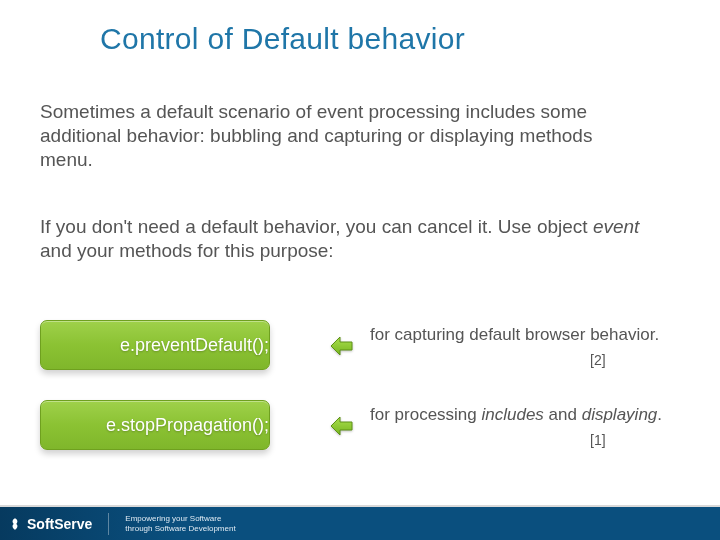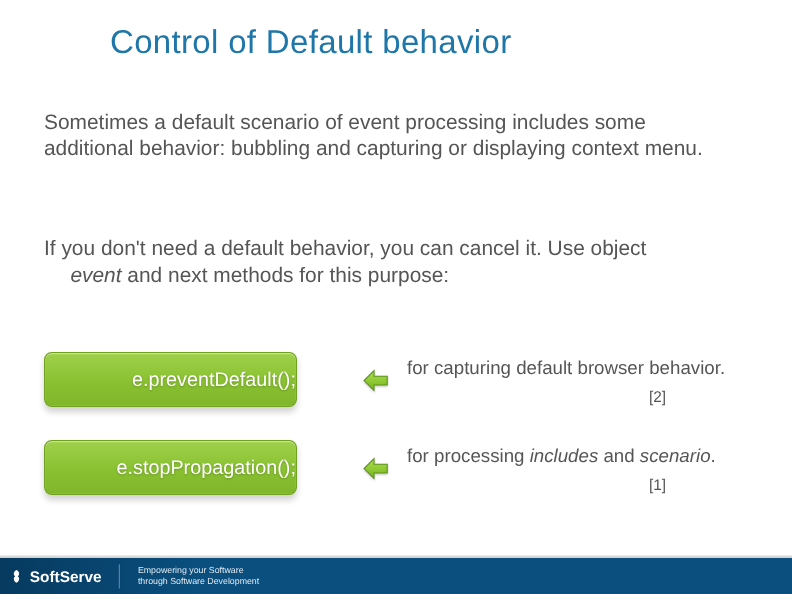--- a/index.html
+++ b/index.html
@@ -1,21 +1,21 @@
 <!DOCTYPE html>
 <html><head>
 <meta charset="utf-8">
 <style>
   * { box-sizing: border-box; margin: 0; padding: 0; }
   html, body { width: 720px; height: 540px; font-family: "Segoe UI", "Helvetica Neue", Arial, sans-serif; background: #fff; overflow: hidden; }
   .slide { position: relative; width: 636px; height: 540px; }
   .title { position: absolute; top: 22px; left: 100px; font-size: 30px; font-weight: 300; color: #1f76a8; letter-spacing: 0.3px; }
   .para1 { position: absolute; top: 100px; left: 40px; width: 610px; font-size: 19px; font-weight: 300; color: #555; line-height: 1.25; }
   .para2 { position: absolute; top: 215px; left: 40px; width: 610px; font-size: 19px; font-weight: 300; color: #555; line-height: 1.25; }
-  .para2 .ital { font-style: italic; margin-left: 24px; }
+  .para2 .ital { font-style: italic; }
   .method-row { position: absolute; left: 40px; height: 50px; }
   .row1 { top: 320px; }
   .row2 { top: 400px; }
   .pill {
     display: inline-block;
     width: 230px; height: 50px;
     background: linear-gradient(to bottom, #9fd14a 0%, #8bc233 50%, #7fb62b 100%);
     border: 1px solid #6fa01f;
     border-radius: 7px;
     color: #fff;
@@ -41,24 +41,24 @@
   .tagline .t2 { }
   .arrow-svg { width: 24px; height: 24px; display: block; filter: drop-shadow(0 1px 1px rgba(0,0,0,0.25)); }
 </style>
 </head>
 <body>
 
 <div class="slide">
 
   <div class="title">Control of Default behavior</div>
 
-  <div class="para1">Sometimes a default scenario of event processing includes some additional behavior: bubbling and capturing or displaying context menu.</div>
+  <div class="para1">Sometimes a default scenario of event processing includes some additional behavior: bubbling and capturing or displaying methods menu.</div>
 
   <div class="para2">
-    <span>If you don't need a default behavior, you can cancel it. Use object </span><span class="ital">event</span><span> and next methods for this purpose:</span>
+    <span>If you don't need a default behavior, you can cancel it. Use object </span><span class="ital">event</span><span> and your methods for this purpose:</span>
   </div>
 
   <div class="method-row row1">
     <div class="pill">e.preventDefault();</div>
     <div class="arrow-wrap">
       <svg class="arrow-svg" viewBox="0 0 24 24">
         <defs>
             <linearGradient id="g1" x1="0" y1="0" x2="0" y2="1">
               <stop offset="0" stop-color="#a9df4e"></stop>
               <stop offset="1" stop-color="#77b51f"></stop>
@@ -80,21 +80,21 @@
         <defs>
             <linearGradient id="g2" x1="0" y1="0" x2="0" y2="1">
               <stop offset="0" stop-color="#a9df4e"></stop>
               <stop offset="1" stop-color="#77b51f"></stop>
             </linearGradient>
           </defs>
         <path d="M22 8 L10 8 L10 3 L1 12 L10 21 L10 16 L22 16 Z" fill="url(#g2)" stroke="#5e9218" stroke-width="1"></path>
       </svg>
     </div>
     <div class="desc">
-      <span>for processing </span><span class="ital">includes</span><span> and </span><span class="ital">scenario</span><span>.</span>
+      <span>for processing </span><span class="ital">includes</span><span> and </span><span class="ital">displaying</span><span>.</span>
       <span class="ref">[1]</span>
     </div>
   </div>
 
   <div class="footer">
     <div class="footer-inner">
       <div class="logo">
         <span class="logo-mark">
           <svg viewBox="0 0 24 24" width="14" height="14">
               <path d="M12 2 C16 4 18 8 14 12 C18 14 16 20 12 22 C8 20 6 14 10 12 C6 8 8 4 12 2 Z" fill="#fff"></path>

